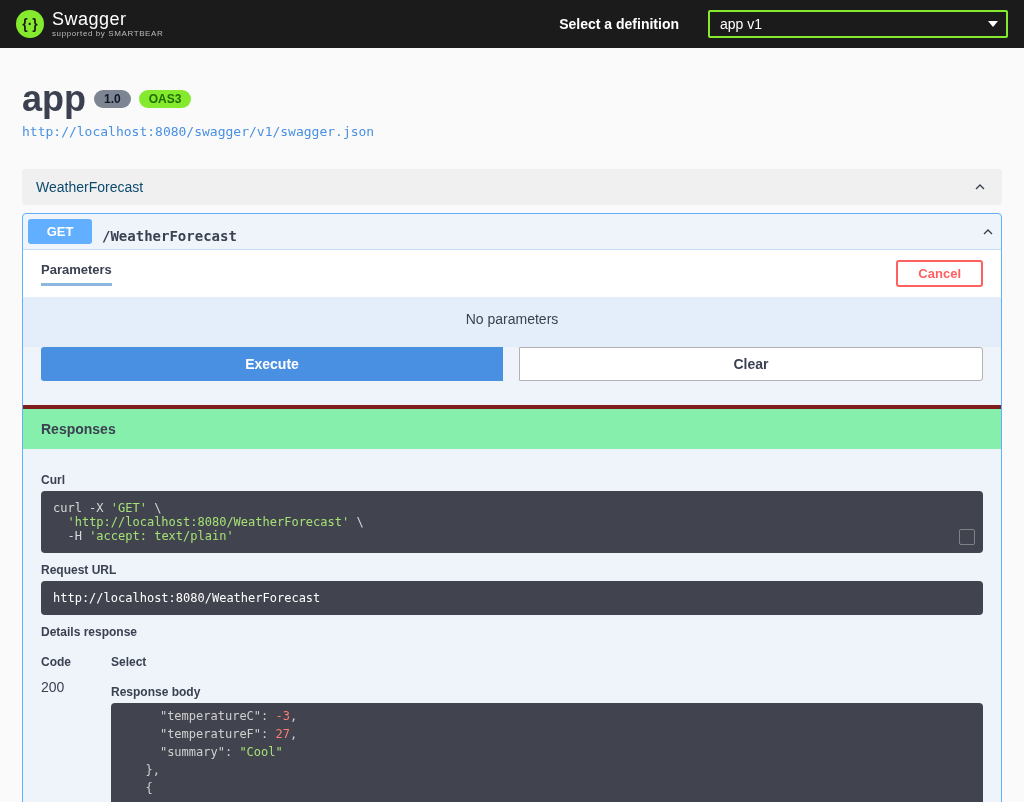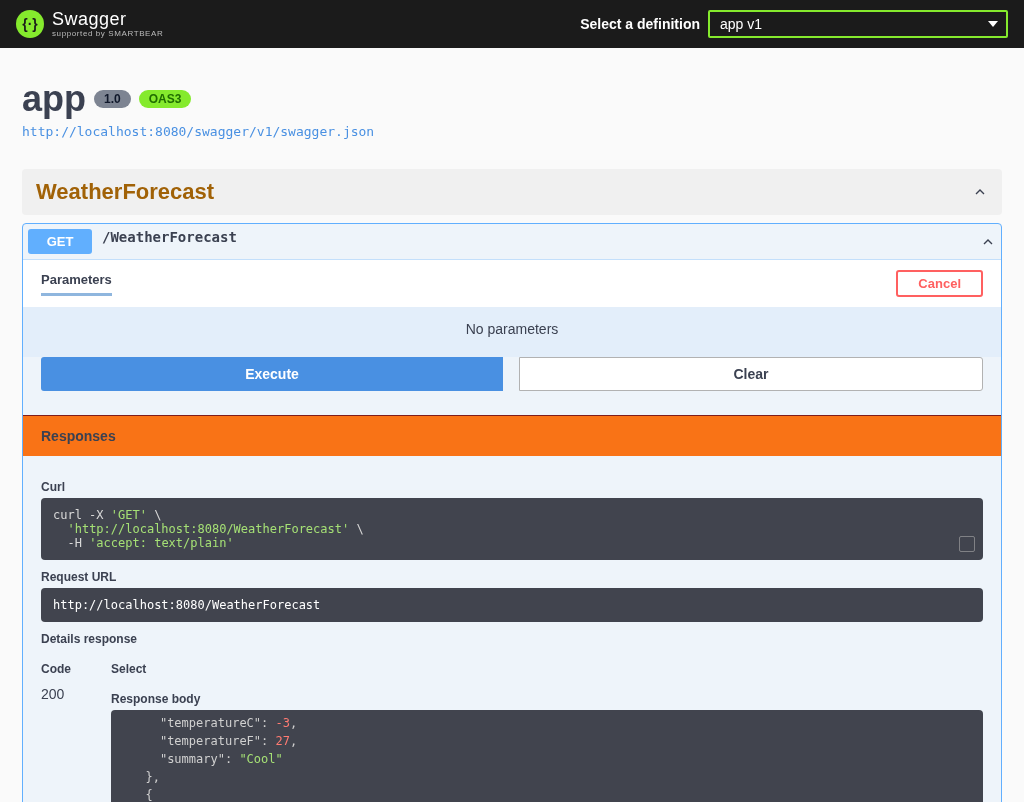--- a/index.html
+++ b/index.html
@@ -24,21 +24,21 @@
   .swagger-logo .icon {
     width: 28px; height: 28px; border-radius: 50%;
     background: #85ea2d; display:flex; align-items:center; justify-content:center;
     color:#1b1b1b; font-weight:700;
   }
   .swagger-logo .brand {
     color: #fff; display:flex; flex-direction:column; line-height:1;
   }
   .swagger-logo .brand .main { font-size: 18px; font-weight:500; letter-spacing:.5px;}
   .swagger-logo .brand .sub { font-size: 8px; color:#bbb; letter-spacing:.6px; margin-top:2px;}
-  .topbar-right { display:flex; align-items:center; gap:8px; }
+  .topbar-right { display:flex; align-items:center; gap:29px; }
   .select-def-label { color:#fff; font-weight:600; font-size:14px; }
   .def-select {
     border: 2px solid #85ea2d; background:#1b1b1b; color:#fff;
     padding: 4px 28px 4px 10px; font-size:14px; min-width: 300px; border-radius:2px;
     appearance: none; position:relative;
   }
   .def-select-wrap { position: relative; }
   .def-select-wrap::after {
     content:""; position:absolute; right:10px; top:50%; transform:translateY(-50%);
     border-left:5px solid transparent; border-right:5px solid transparent; border-top:6px solid #fff;
@@ -51,35 +51,35 @@
   .title-row h1 { font-size: 36px; font-weight:700; color:#3b4151; }
   .badge-version { background:#7d8492; color:#0f172a; border-radius:12px; padding:2px 10px; font-size:12px; font-weight:600;}
   .badge-oas { background:#85ea2d; color:#1f6d00; border-radius:12px; padding:2px 10px; font-size:12px; font-weight:700;}
   .swagger-link { color:#4990e2; font-size:13px; text-decoration:none; font-family: monospace; display:inline-block; margin-top:4px;}
 
   .tag-section { margin-top: 30px; }
   .tag-header {
     display:flex; align-items:center; justify-content:space-between;
     padding: 10px 14px; background:#f0f0f0; border-radius:4px; cursor:pointer;
   }
-  .tag-header h3 { font-size: 22px; font-weight:700; color:#a16207;}
+  .tag-header h3 { font-size: 14px; font-weight:400; color:#0c4a6e;}
   .chevron { width:16px; height:16px; }
   .chevron svg { width:100%; height:100%; }
 
   .opblock {
     margin-top: 8px;
     border: 1px solid #61affe;
     background: rgba(97,175,254,.08);
     border-radius: 4px;
   }
   .opblock-summary {
     display:flex; align-items:center; justify-content:space-between;
     padding: 5px; cursor:pointer;
   }
-  .opblock-summary-left { display:flex; align-items:flex-start; gap:10px; }
+  .opblock-summary-left { display:flex; align-items:flex-end; gap:10px; }
   .method-badge {
     background:#61affe; color:#fff; font-weight:700; font-size:13px;
     padding: 5px 18px; border-radius:3px; min-width:64px; text-align:center;
   }
   .path { font-family: monospace; font-weight:700; color:#3b4151; font-size:14px; }
 
   .opblock-body { border-top: 1px solid rgba(97,175,254,.3); }
   .params-bar {
     display:flex; align-items:center; justify-content:space-between;
     padding: 10px 18px; background:#fff;
@@ -95,21 +95,21 @@
   .exec-row { display:flex; padding: 0 18px 24px 18px; gap:16px; }
   .execute-btn {
     flex:1; background:#4990e2; color:#fff; font-weight:700; border:none;
     padding: 8px; font-size:14px; border-radius: 3px 0 0 3px; cursor:pointer;
   }
   .clear-btn {
     flex:1; background:#fff; color:#3b4151; font-weight:600; border:1px solid #b2b2b2;
     padding:8px; font-size:14px; border-radius: 0 3px 3px 0; cursor:pointer;
   }
 
-  .responses-header { padding: 12px 18px; background:#f97316; border-top:1px solid #7f1d1d; font-weight:700; }
+  .responses-header { padding: 12px 18px; background:#86efac; border-top:4px solid #7f1d1d; font-weight:700; }
 
   .resp-body { padding: 14px 18px 0 18px; }
   .section-label { font-size:12px; font-weight:600; color:#3b4151; margin: 10px 0 4px 0; }
   .codeblock {
     background:#41444e; color:#fff; font-family: monospace; font-size:12px;
     padding: 10px 12px; border-radius:4px; white-space:pre; overflow-x:auto;
     position:relative;
   }
   .codeblock .copy-icon {
     position:absolute; right:8px; bottom:8px; width:16px; height:16px; opacity:.6;

